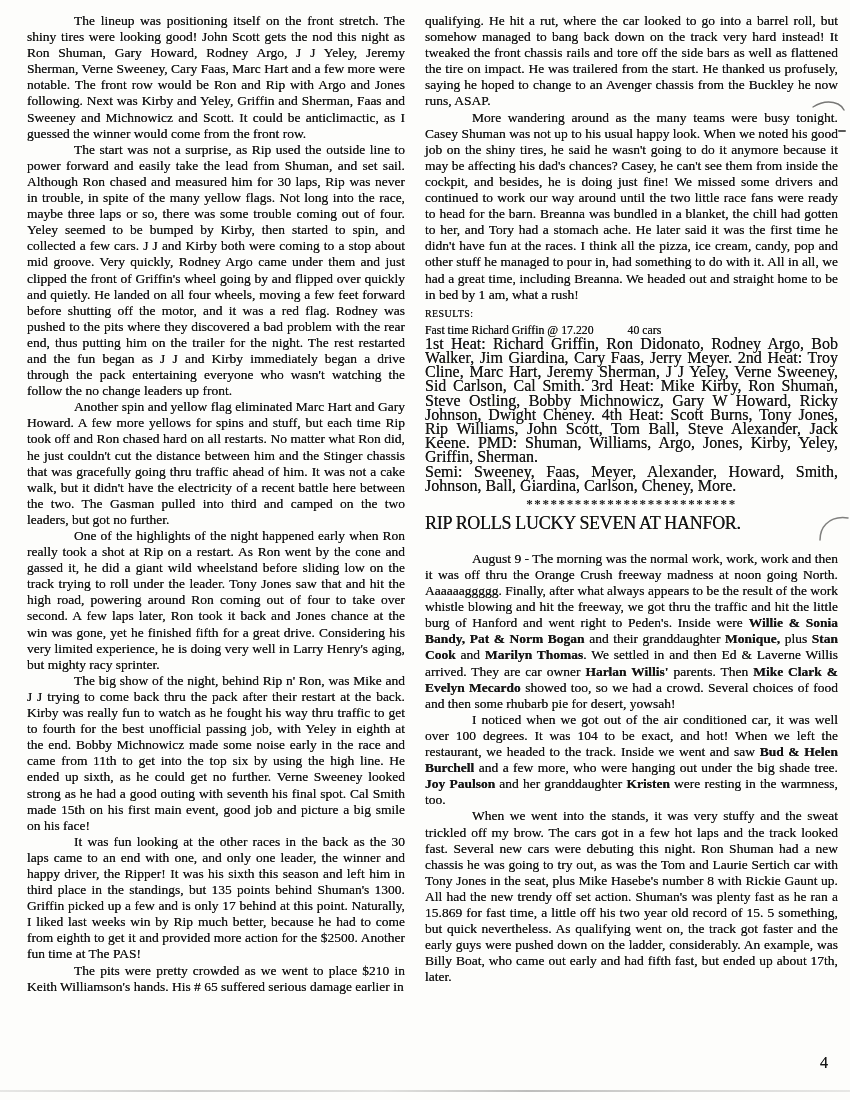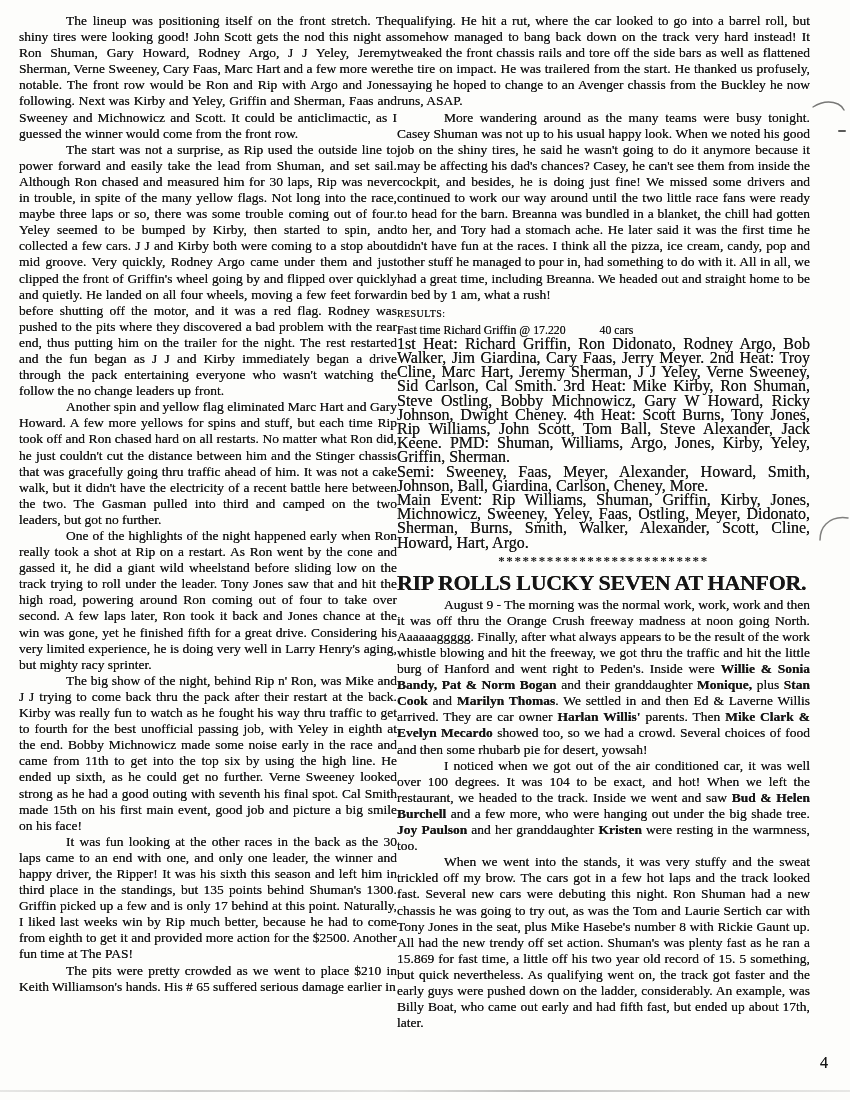--- a/index.html
+++ b/index.html
@@ -6,22 +6,22 @@
   body {
     width:850px; height:1100px;
     background:#e9e9e7;
     font-family:"Liberation Serif", serif;
   }
   .page {
     position:relative; width:850px; height:1100px;
     background:#fdfdfb; color:#161616; overflow:hidden;
   }
   .columns {
-    position:absolute; top:13px; left:19px;
-    display:flex; 
+    position:absolute; top:13px; left:27px;
+    display:flex; gap:20px;
   }
   .col-left  { width:378px; }
   .col-right { width:413px; }
   .body {
     font-size:13.5px; line-height:16.1px;
     text-align:justify; margin:0;
     text-shadow:0 0 0.5px rgba(0,0,0,0.8);
   }
   .ind { text-indent:47px; }
   .b { font-weight:bold; }
@@ -37,21 +37,21 @@
   .results-text {
     font-size:16px; line-height:14.2px; text-align:justify;
     margin:0; text-shadow:0 0 0.4px rgba(0,0,0,0.8);
   }
   .separator {
     text-align:center; font-weight:bold; font-size:13px;
     letter-spacing:1.6px; line-height:17px; margin-top:2px;
     white-space:nowrap; overflow:hidden;
   }
   .headline {
-    font-size:22px; font-weight:bold; margin:1px 0 1px 0;
+    font-size:18px; font-weight:normal; margin:1px 0 17px 0;
     letter-spacing:-0.3px; white-space:nowrap;
     text-shadow:0 0 0.5px rgba(0,0,0,0.85);
   }
   .page-number {
     position:absolute; right:22px; bottom:28px;
     font-size:16px; text-shadow:0 0 0.5px rgba(0,0,0,0.8);
   }
   .scan-edge-line {
     position:absolute; left:0; right:0; bottom:8px; height:2px;
     background:linear-gradient(90deg,
@@ -85,21 +85,20 @@
     <div class="col-right">
       <p class="body">qualifying. He hit a rut, where the car looked to go into a barrel roll, but somehow managed to bang back down on the track very hard instead! It tweaked the front chassis rails and tore off the side bars as well as flattened the tire on impact. He was trailered from the start. He thanked us profusely, saying he hoped to change to an Avenger chassis from the Buckley he now runs, ASAP.</p>
       <p class="body ind">More wandering around as the many teams were busy tonight. Casey Shuman was not up to his usual happy look. When we noted his good job on the shiny tires, he said he wasn't going to do it anymore because it may be affecting his dad's chances? Casey, he can't see them from inside the cockpit, and besides, he is doing just fine! We missed some drivers and continued to work our way around until the two little race fans were ready to head for the barn. Breanna was bundled in a blanket, the chill had gotten to her, and Tory had a stomach ache. He later said it was the first time he didn't have fun at the races. I think all the pizza, ice cream, candy, pop and other stuff he managed to pour in, had something to do with it. All in all, we had a great time, including Breanna. We headed out and straight home to be in bed by 1 am, what a rush!</p>
 
       <div class="results-heading">RESULTS:</div>
       <div class="fast-line">
         <span>Fast time Richard Griffin @ 17.220</span><span class="cars">40 cars</span>
       </div>
       <p class="results-text">1st Heat: Richard Griffin, Ron Didonato, Rodney Argo, Bob Walker, Jim Giardina, Cary Faas, Jerry Meyer. 2nd Heat: Troy Cline, Marc Hart, Jeremy Sherman, J J Yeley, Verne Sweeney, Sid Carlson, Cal Smith. 3rd Heat: Mike Kirby, Ron Shuman, Steve Ostling, Bobby Michnowicz, Gary W Howard, Ricky Johnson, Dwight Cheney. 4th Heat: Scott Burns, Tony Jones, Rip Williams, John Scott, Tom Ball, Steve Alexander, Jack Keene. PMD: Shuman, Williams, Argo, Jones, Kirby, Yeley, Griffin, Sherman.</p>
       <p class="results-text">Semi: Sweeney, Faas, Meyer, Alexander, Howard, Smith, Johnson, Ball, Giardina, Carlson, Cheney, More.</p>
-      <p class="results-text">Main Event: Rip Williams, Shuman, Griffin, Kirby, Jones, Michnowicz, Sweeney, Yeley, Faas, Ostling, Meyer, Didonato, Sherman, Burns, Smith, Walker, Alexander, Scott, Cline, Howard, Hart, Argo.</p>
 
       <div class="separator">**************************</div>
       <h1 class="headline">RIP ROLLS LUCKY SEVEN AT HANFOR.</h1>
 
       <p class="body ind"><span>August 9 - The morning was the normal work, work, work and then it was off thru the Orange Crush freeway madness at noon going North. Aaaaaaggggg. Finally, after what always appears to be the result of the work whistle blowing and hit the freeway, we got thru the traffic and hit the little burg of Hanford and went right to Peden's. Inside were </span><span class="b">Willie &amp; Sonia Bandy, Pat &amp; Norm Bogan</span><span> and their granddaughter </span><span class="b">Monique,</span><span> plus </span><span class="b">Stan Cook</span><span> and </span><span class="b">Marilyn Thomas</span><span>. We settled in and then Ed &amp; Laverne Willis arrived. They are car owner </span><span class="b">Harlan Willis'</span><span> parents. Then </span><span class="b">Mike Clark &amp; Evelyn Mecardo</span><span> showed too, so we had a crowd. Several choices of food and then some rhubarb pie for desert, yowsah!</span></p>
       <p class="body ind"><span>I noticed when we got out of the air conditioned car, it was well over 100 degrees. It was 104 to be exact, and hot! When we left the restaurant, we headed to the track. Inside we went and saw </span><span class="b">Bud &amp; Helen Burchell</span><span> and a few more, who were hanging out under the big shade tree. </span><span class="b">Joy Paulson</span><span> and her granddaughter </span><span class="b">Kristen</span><span> were resting in the warmness, too.</span></p>
       <p class="body ind">When we went into the stands, it was very stuffy and the sweat trickled off my brow. The cars got in a few hot laps and the track looked fast. Several new cars were debuting this night. Ron Shuman had a new chassis he was going to try out, as was the Tom and Laurie Sertich car with Tony Jones in the seat, plus Mike Hasebe's number 8 with Rickie Gaunt up. All had the new trendy off set action. Shuman's was plenty fast as he ran a 15.869 for fast time, a little off his two year old record of 15. 5 something, but quick nevertheless. As qualifying went on, the track got faster and the early guys were pushed down on the ladder, considerably. An example, was Billy Boat, who came out early and had fifth fast, but ended up about 17th, later.</p>
     </div>
   </div>
 

